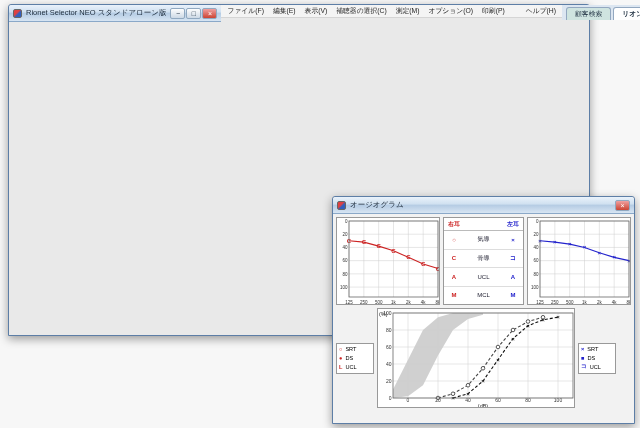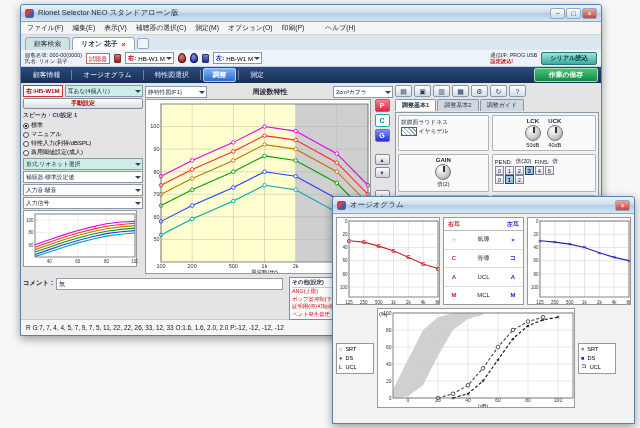--- a/index.html
+++ b/index.html
@@ -1,20 +1,20 @@
 <!DOCTYPE html>
 <html><head>
 <meta charset="utf-8">
 <style>
   *{box-sizing:border-box;margin:0;padding:0;font-family:"Liberation Sans","DejaVu Sans",sans-serif;}
   html,body{width:640px;height:428px;background:#f7f7f7;overflow:hidden;position:relative;}
   svg text{font-family:"Liberation Sans","DejaVu Sans",sans-serif;}
 
   .win{position:absolute;border:1px solid #5d7ea6;box-shadow:0 3px 10px rgba(0,0,0,.38);background:#e9e9e9;border-radius:3px 3px 0 0;}
-  .main-win{left:20px;top:4px;width:582px;height:332px;display:flex;flex-direction:column;z-index:1;}
+  .main-win{left:8px;top:4px;width:582px;height:332px;display:flex;z-index:1;}
   .audio-win{left:332px;top:196px;width:303px;height:228px;z-index:10;display:flex;flex-direction:column;background:#f0f0f0;}
 
   .titlebar{height:17px;flex:0 0 17px;display:flex;align-items:center;gap:4px;padding:0 4px;
     background:linear-gradient(180deg,#eaf2fb,#cfe0f0 45%,#b4cbe3 50%,#d7e5f3);border-bottom:1px solid #8aa8c8;border-radius:3px 3px 0 0;}
   .titlebar .ttl{font-size:7.5px;color:#1b2a3a;flex:1;white-space:nowrap;overflow:hidden;}
   .app-ico{width:9px;height:9px;border-radius:2px;background:linear-gradient(135deg,#e04040 40%,#3060c0 60%);border:1px solid #666;}
   .winbtns{display:flex;gap:1px;}
   .wbtn{width:15px;height:11px;font-size:7px;line-height:10px;text-align:center;color:#234;background:linear-gradient(#fdfdfd,#cdd9e6);border:1px solid #90a8c0;border-radius:2px;}
   .wbtn.close{background:linear-gradient(#f0a0a0,#cc4433);color:#fff;}
 

